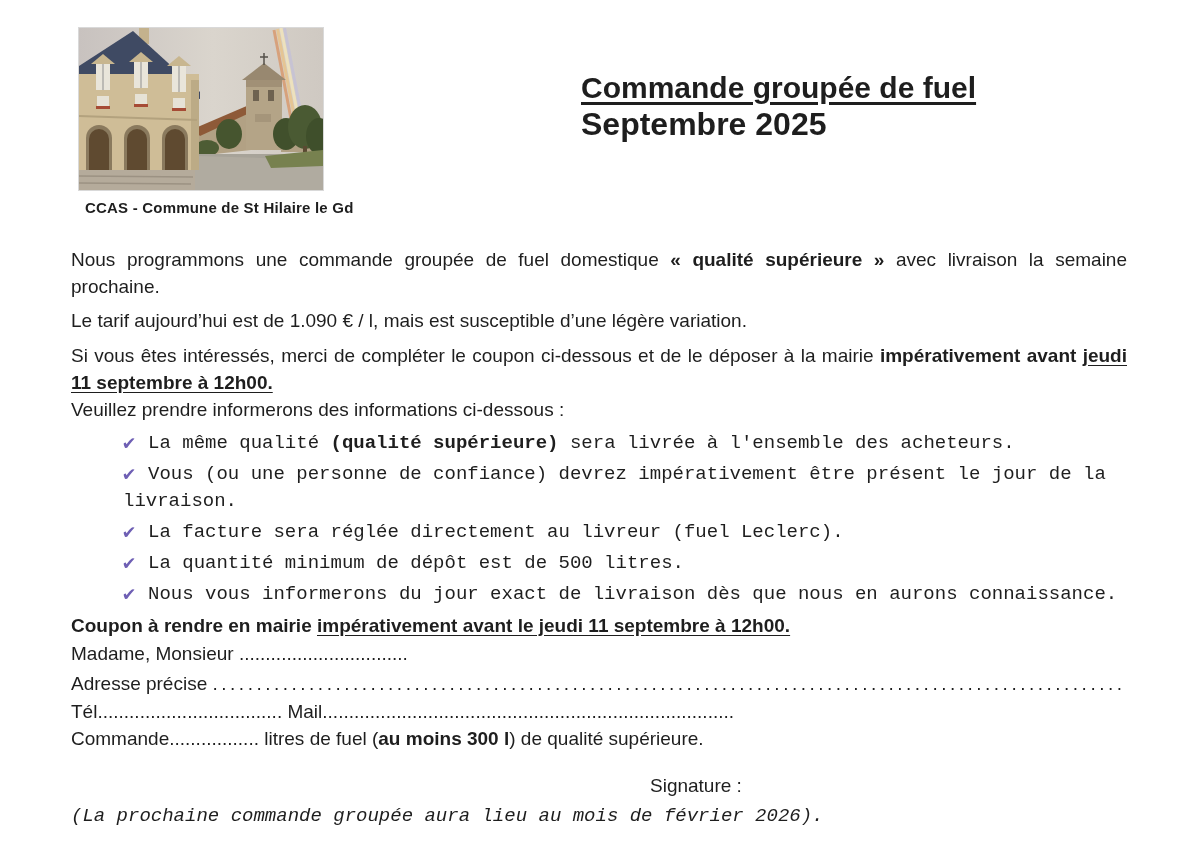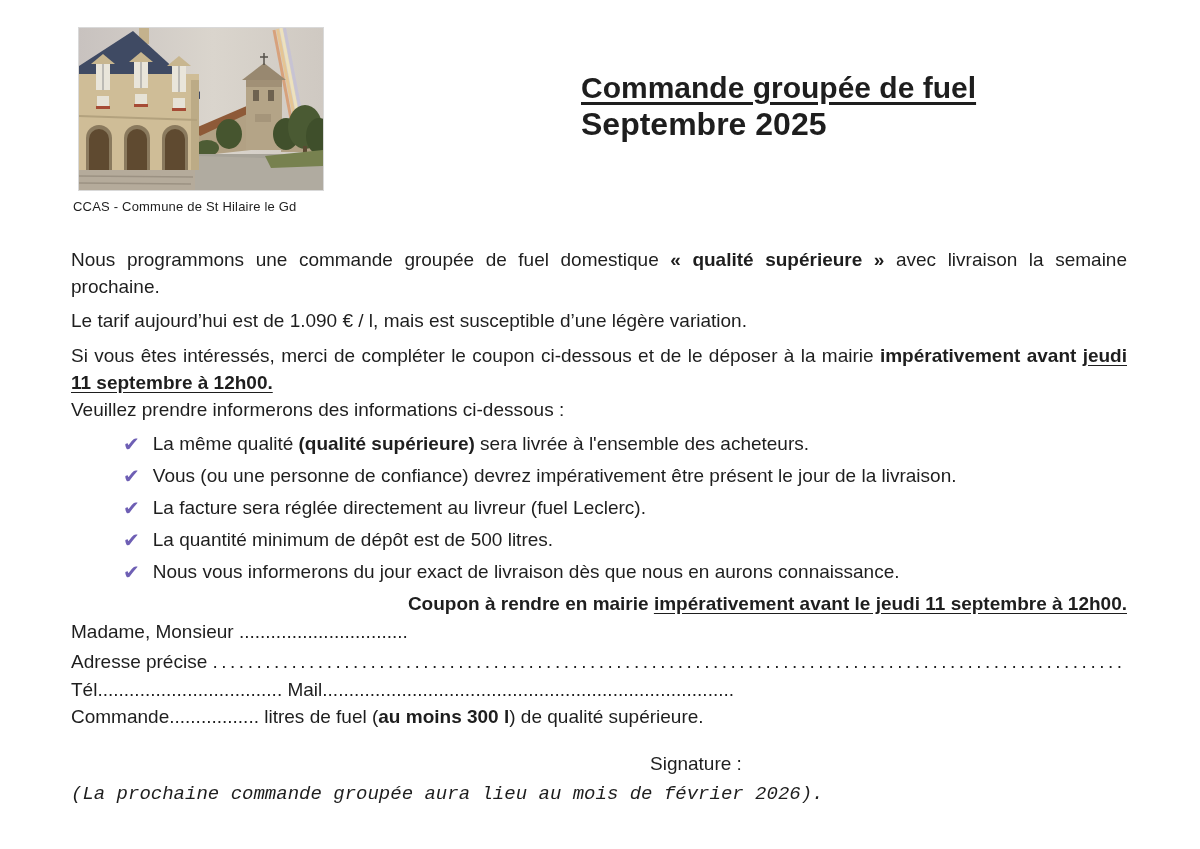--- a/index.html
+++ b/index.html
@@ -2,40 +2,40 @@
 <html><head>
 <meta charset="utf-8">
 <style>
   html,body{margin:0;padding:0;background:#ffffff;}
   .page{position:relative;width:1200px;height:849px;background:#ffffff;overflow:hidden;
         font-family:"Liberation Sans",sans-serif;color:#1e1e1e;}
 
   .photo{position:absolute;left:78px;top:27px;width:244px;height:162px;border:1px solid #d9d9d9;box-sizing:content-box;}
   .photo svg{display:block;}
 
-  .org{position:absolute;left:73px;top:199px;font-size:13px;font-weight:normal;letter-spacing:.2px;}
+  .org{position:absolute;left:85px;top:199px;font-size:15px;font-weight:bold;letter-spacing:.2px;}
 
   .titleblock{position:absolute;left:581px;top:70px;}
   .t1{font-size:30px;font-weight:bold;line-height:36px;text-decoration:underline;text-underline-offset:4px;}
   .t2{font-size:32px;font-weight:bold;line-height:36px;}
 
   .content{position:absolute;left:71px;top:246px;width:1056px;font-size:19px;line-height:27px;}
   .content b{font-weight:bold;}
   .u{text-decoration:underline;text-underline-offset:3px;}
   .jline{text-align:justify;text-align-last:justify;}
 
   .p-tarif{margin-top:7px;}
   .p-interest{margin-top:8px;}
   .p-seebelow{margin-top:0;}
 
-  .bullets{margin-top:7px;}
+  .bullets{margin-top:7px;font-family:Liberation Mono, monospace;}
   .bullet{margin-bottom:4px;padding-left:52px;}
   .check{color:#6e5fb4;font-size:20px;margin-right:13px;vertical-align:-1px;}
 
-  .coupon-header{margin-top:2px;text-align:right;font-weight:bold;}
+  .coupon-header{margin-top:2px;text-align:left;font-weight:bold;}
   .fline{white-space:nowrap;overflow:hidden;}
   .fl-madame{margin-top:1px;}
   .fl-adresse{margin-top:3px;}
   .fl-adresse .dots{letter-spacing:3.5px;}
   .fl-tel{margin-top:1px;}
   .fl-commande{margin-top:0;}
 
   .signature{margin-top:20px;margin-left:579px;}
   .footnote{margin-top:4px;font-style:italic;font-family:Liberation Mono, monospace;}
 </style>

